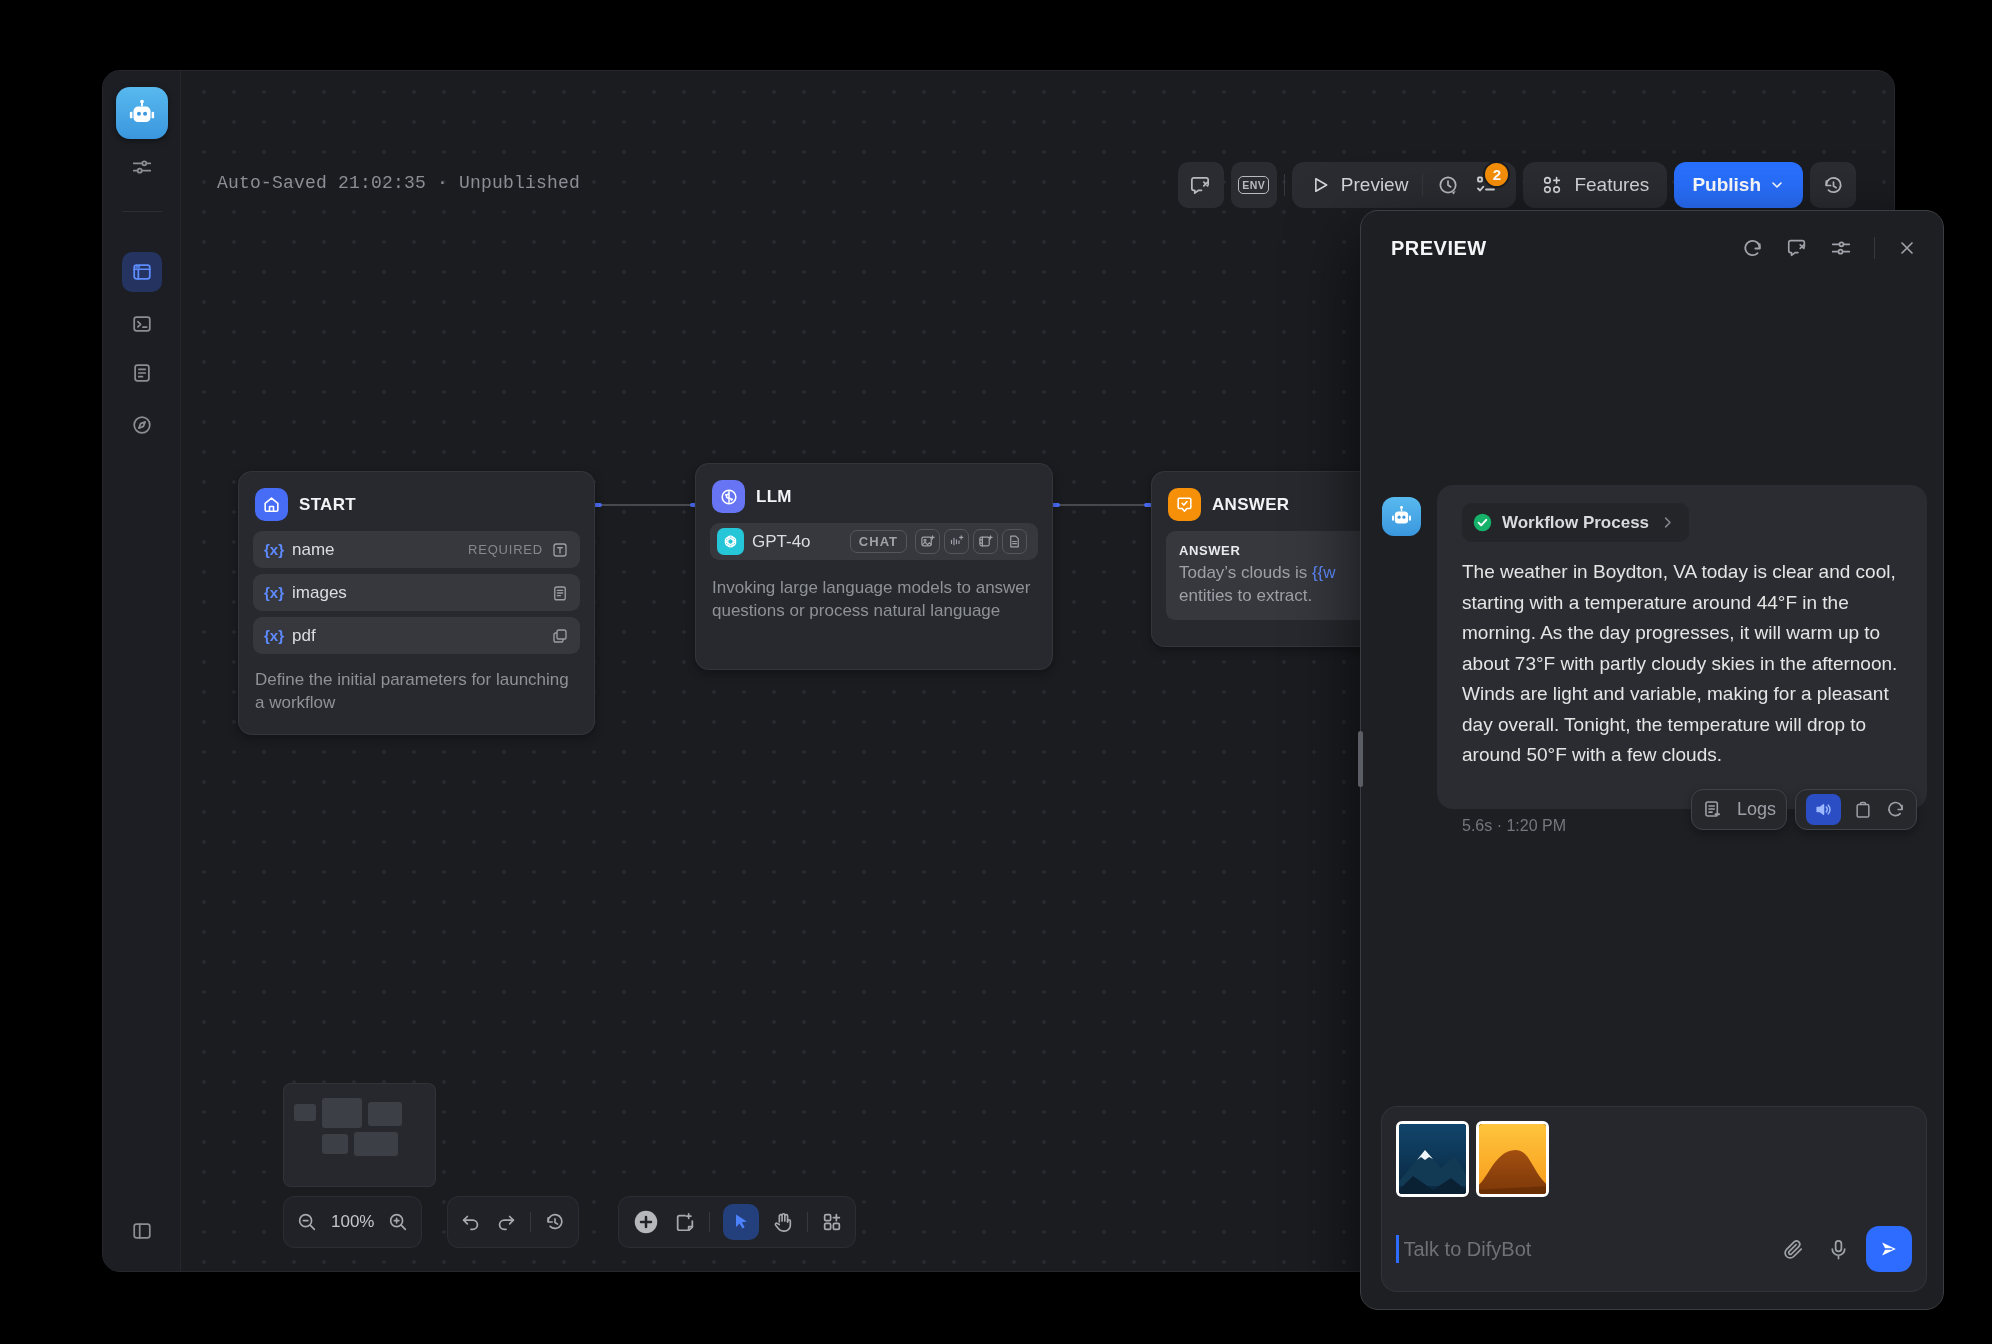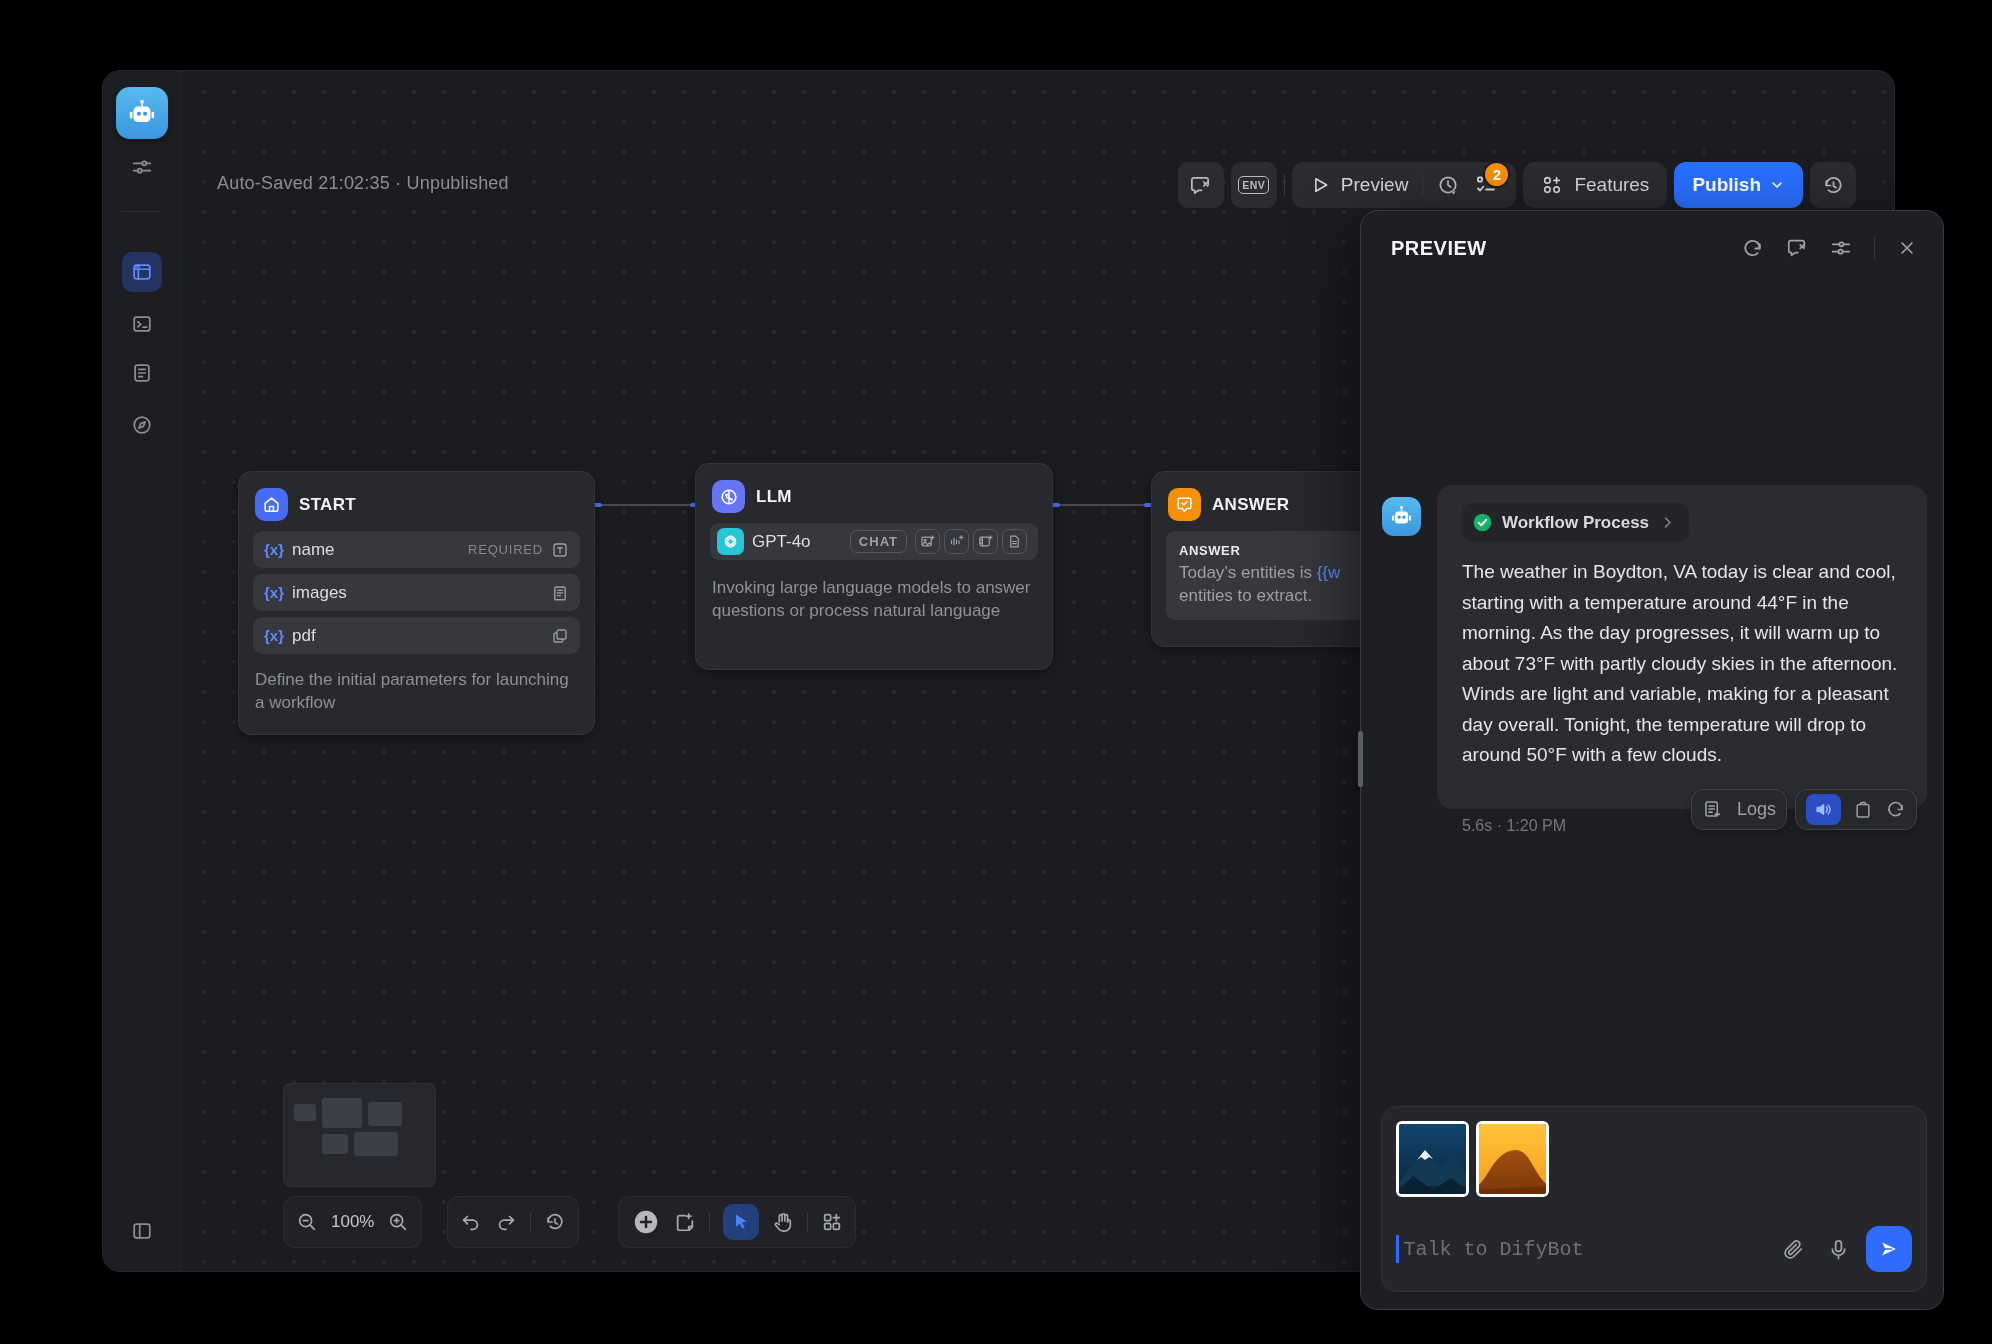--- a/index.html
+++ b/index.html
@@ -20,21 +20,21 @@
     border-right:1px solid #24262b; border-radius:18px 0 0 18px; }
   .avatar { width:52px; height:52px; border-radius:14px;
     background:linear-gradient(180deg,#58b9ef,#3a97de); display:flex; align-items:center; justify-content:center;
     box-shadow:0 2px 6px rgba(0,0,0,.4); }
   .rail-item { width:40px; height:40px; border-radius:10px; display:flex; align-items:center; justify-content:center;
     color:#8a8d93; }
   .rail-item.active { background:#24335f; color:#5d8dff; }
   .rail-divider { position:absolute; left:19px; width:40px; height:1px; background:#2b2d32; }
 
   
-  .autosave { color:#8b8e94; font-size:18px; letter-spacing:.2px; }
+  .autosave { color:#8b8e94; font-size:18px; letter-spacing:.2px;font-family:Liberation Mono, monospace; }
   .tb-btn { height:46px; background:#2a2c31; border-radius:10px; display:flex; align-items:center;
     justify-content:center; color:#b7bac0; }
   .tb-icon-btn { width:46px; }
   .tb-sep { width:1px; height:22px; background:#35383d; }
   .tb-group { height:46px; background:#2a2c31; border-radius:12px; display:flex; align-items:center;
     color:#d3d5d8; font-size:19px; padding:0 18px; gap:14px; }
   .badge { position:absolute; top:-12px; right:-12px; min-width:27px; height:27px; border-radius:50%;
     background:#f79009; color:#fff; font-size:15px; font-weight:700; display:flex; align-items:center;
     justify-content:center; border:2px solid #1a1c20; }
   .publish { background:#2970ff; color:#fff; font-weight:600; font-size:19px; height:46px;
@@ -99,21 +99,21 @@
     display:flex; align-items:center; justify-content:center; }
   .msg-meta { position:absolute; left:101px; top:532px; color:#74777d; font-size:16px; }
 
   .chat-input { position:absolute; left:20px; top:895px; width:546px; height:186px; background:#25272c;
     border:1px solid rgba(255,255,255,.06); border-radius:16px; padding:14px; display:flex; flex-direction:column; }
   .thumbs { display:flex; gap:7px; }
   .thumb { width:73px; height:76px; border:3px solid #fff; border-radius:6px; overflow:hidden; background:#000; }
   .input-row { margin-top:auto; display:flex; align-items:center; height:56px; }
   .caret { width:2.5px; height:28px; background:#2e6bff; margin-right:3px; }
   .talk-input { flex:1; background:transparent; border:none; outline:none; color:#e8e9ea; font-size:20px;
-    font-family:Liberation Mono, monospace; }
+    font-family:Liberation Sans, sans-serif; }
   .talk-input::placeholder { color:#6e7177; }
   .in-icons { display:flex; align-items:center; gap:22px; color:#9fa2a8; margin-right:16px; }
   .send-btn { width:46px; height:46px; border-radius:13px; background:#2e6bff; display:flex;
     align-items:center; justify-content:center; }
 </style>
 </head>
 <body>
 
 <div class="app">
 
@@ -312,21 +312,21 @@
         <div class="node-icon" style="background:#f79009;">
           <svg width="19" height="19" viewBox="0 0 24 24" fill="none" stroke="#fff" stroke-width="2" stroke-linecap="round" stroke-linejoin="round">
             <path d="M4 5.5A1.5 1.5 0 0 1 5.5 4h13A1.5 1.5 0 0 1 20 5.5v10a1.5 1.5 0 0 1-1.5 1.5H15l-3 3.5-3-3.5H5.5A1.5 1.5 0 0 1 4 15.5z"></path>
             <path d="M9 10.5l2.2 2.2 4-4.4"></path>
           </svg>
         </div>
         <div class="node-title">ANSWER</div>
       </div>
       <div class="ans-box">
         <div class="ans-label">ANSWER</div>
-        <div class="ans-text"><span>Today’s entities is </span><span class="var-blue">{{w</span></div>
+        <div class="ans-text"><span>Today’s clouds is </span><span class="var-blue">{{w</span></div>
         <div class="ans-text">entities to extract.</div>
       </div>
     </div>
 
     <div class="minimap" style="left:102px; top:1012px; width:153px; height:104px;">
       <div class="mm-block" style="left:10px; top:20px; width:22px; height:17px;"></div>
       <div class="mm-block" style="left:38px; top:14px; width:40px; height:30px;"></div>
       <div class="mm-block" style="left:84px; top:18px; width:34px; height:24px;"></div>
       <div class="mm-block" style="left:38px; top:50px; width:26px; height:20px;"></div>
       <div class="mm-block" style="left:70px; top:48px; width:44px; height:24px;"></div>

